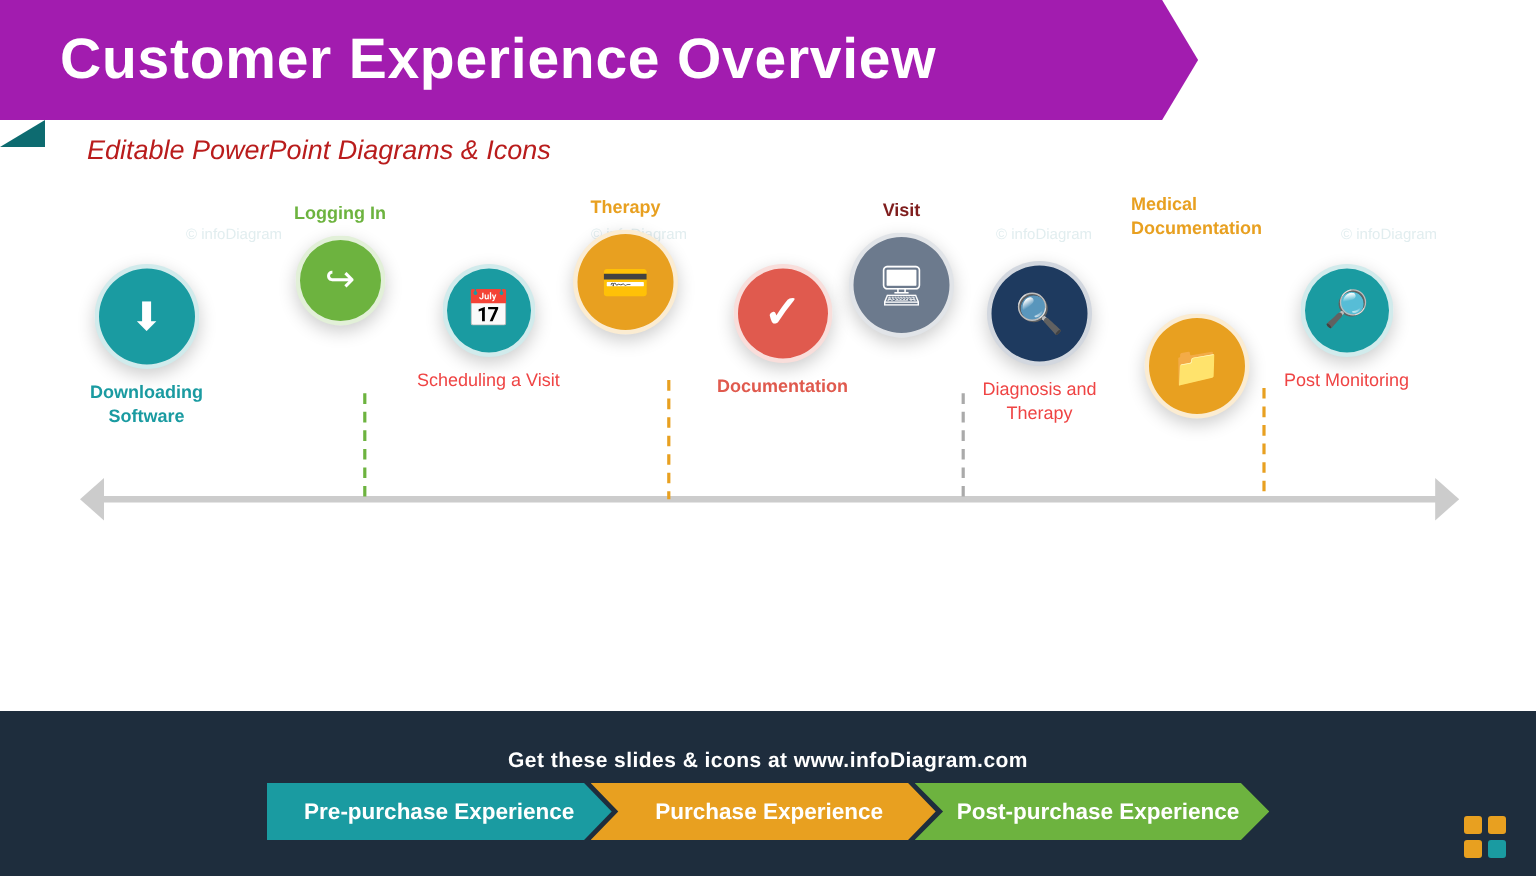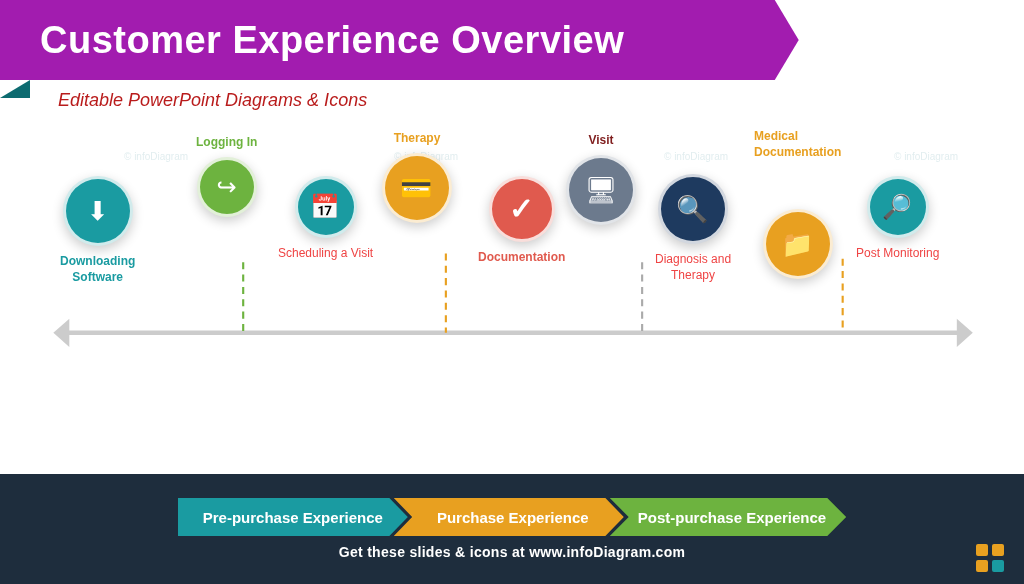--- a/index.html
+++ b/index.html
@@ -280,27 +280,27 @@
     <div class="node-group" style="left:856px; top:55px;">
       <div class="node-circle" style="width:62px;height:62px;background:#1a9ba1;box-shadow:0 4px 12px rgba(0,0,0,0.2);">
         <span class="icon-text" style="font-size:24px;">🔎</span>
       </div>
       <div class="node-label-bottom">Post Monitoring</div>
     </div>
 
   </div>
 
   <div id="bottom-bar">
+    <div id="footer-text">
+      <span>Get these slides &amp; icons at www.infoDiagram.com</span>
+    </div>
     <div id="experience-arrows">
       <div class="arrow-btn arrow-blue">Pre-purchase Experience</div>
       <div class="arrow-btn arrow-orange" style="margin-left:-14px;">Purchase Experience</div>
       <div class="arrow-btn arrow-green" style="margin-left:-14px;">Post-purchase Experience</div>
-    </div>
-    <div id="footer-text">
-      <span>Get these slides &amp; icons at www.infoDiagram.com</span>
     </div>
   </div>
 
   <div id="infodiagram-logo" style="position:absolute;right:20px;bottom:12px;">
     <svg width="28" height="28" viewBox="0 0 28 28">
       <rect x="0" y="0" width="12" height="12" fill="#e8a020" rx="2"></rect>
       <rect x="16" y="0" width="12" height="12" fill="#e8a020" rx="2"></rect>
       <rect x="0" y="16" width="12" height="12" fill="#e8a020" rx="2"></rect>
       <rect x="16" y="16" width="12" height="12" fill="#1a9ba1" rx="2"></rect>
     </svg>

